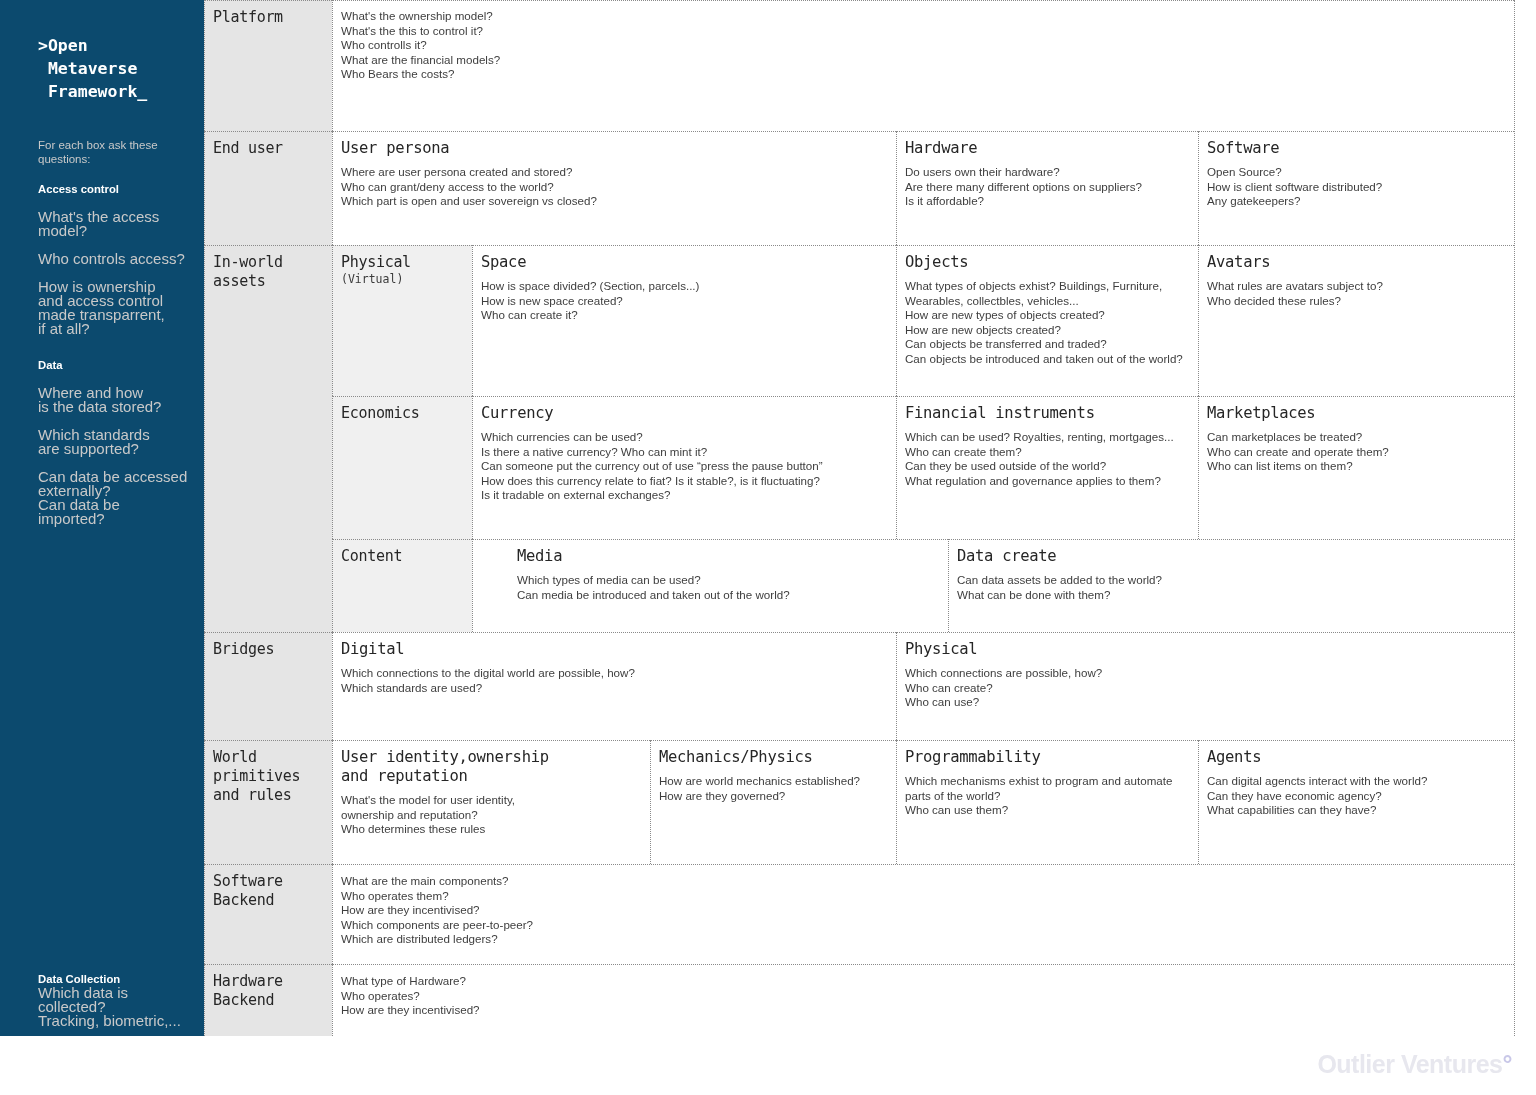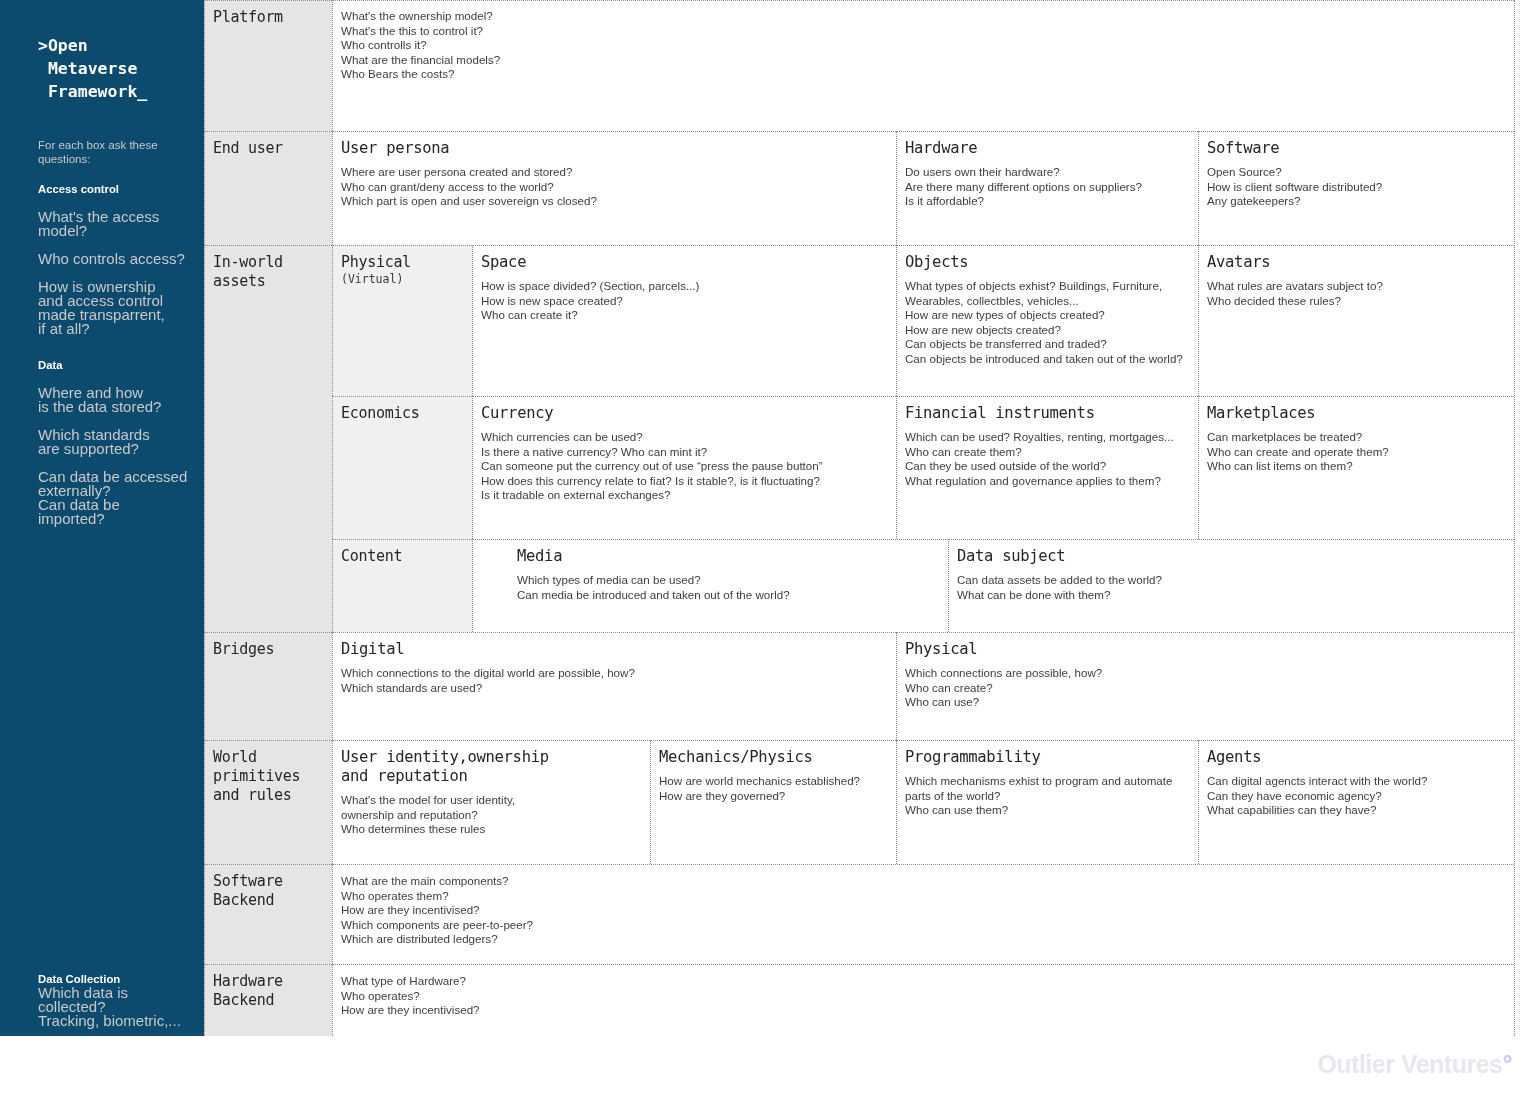--- a/index.html
+++ b/index.html
@@ -276,21 +276,21 @@
       <div class="pad">
         <div class="ttl">Media</div>
         <div class="qs">
           <div>Which types of media can be used?</div>
           <div>Can media be introduced and taken out of the world?</div>
         </div>
       </div>
     </div>
     <div class="cell dash" style="left:744px; top:539px; width:566px; height:93px;">
       <div class="pad">
-        <div class="ttl">Data subject</div>
+        <div class="ttl">Data create</div>
         <div class="qs">
           <div>Can data assets be added to the world?</div>
           <div>What can be done with them?</div>
         </div>
       </div>
     </div>
 
     <div class="cell dash rowlabel" style="left:0px; top:632px; width:128px; height:108px;">
       <div class="pad">
           <div class="ttl">Bridges</div>

